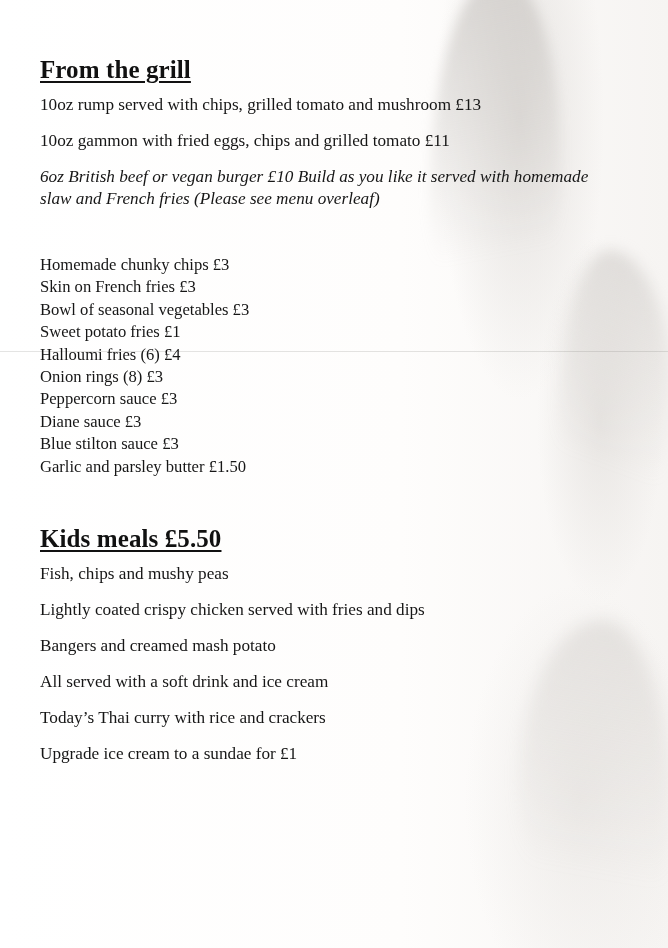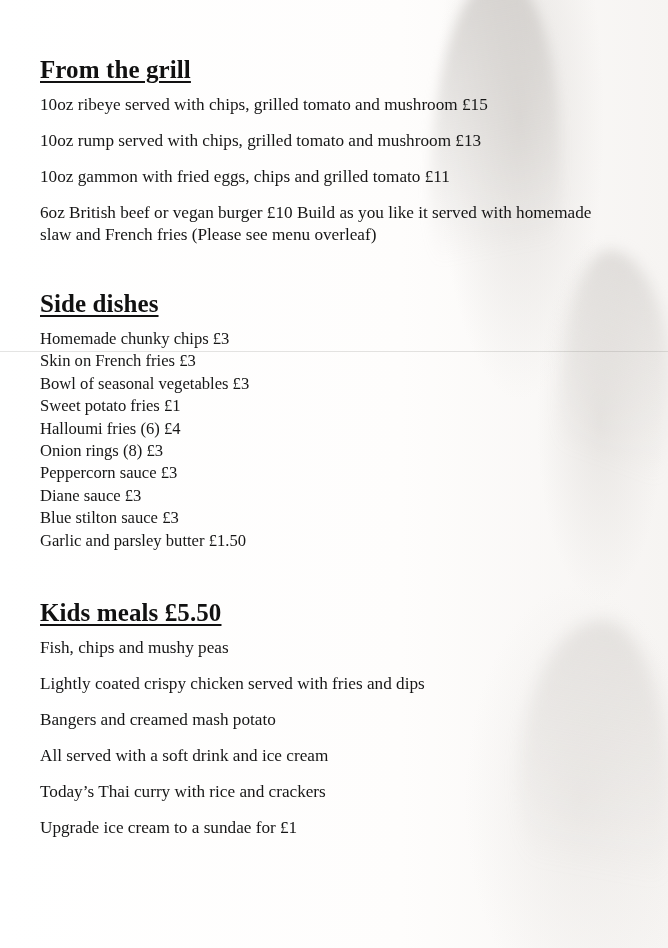--- a/index.html
+++ b/index.html
@@ -70,21 +70,21 @@
     text-underline-offset: 3px;
     text-decoration-thickness: 2px;
     color: #111;
   }
   .grill-list p {
     font-size: 17.2px;
     line-height: 1.28;
     margin: 0 0 14px 0;
     color: #161616;
   }
-  .grill-list p:last-child { margin-bottom: 0; }
+  .grill-list p:last-child { margin-bottom: 0; font-style: italic; }
 
   .side-list p {
     font-size: 16.6px;
     line-height: 1.35;
     margin: 0;
     color: #161616;
   }
   .kids-list p {
     font-size: 17.2px;
     line-height: 1.28;
@@ -104,29 +104,27 @@
   <div class="smudge s1"></div>
   <div class="smudge s2"></div>
   <div class="smudge s3"></div>
   <div class="hairline h1"></div>
 
   <div class="content">
 
     <section class="block-grill">
       <h2 class="section-title">From the grill</h2>
       <div class="grill-list">
-        <p>10oz ribeye served with chips, grilled tomato and mushroom £15</p>
         <p>10oz rump served with chips, grilled tomato and mushroom £13</p>
         <p>10oz gammon with fried eggs, chips and grilled tomato £11</p>
         <p>6oz British beef or vegan burger £10 Build as you like it served with homemade slaw and French fries (Please see menu overleaf)</p>
       </div>
     </section>
 
     <section class="block-side">
-      <h2 class="section-title">Side dishes</h2>
       <div class="side-list">
         <p>Homemade chunky chips £3</p>
         <p>Skin on French fries £3</p>
         <p>Bowl of seasonal vegetables £3</p>
         <p>Sweet potato fries £1</p>
         <p>Halloumi fries (6) £4</p>
         <p>Onion rings (8) £3</p>
         <p>Peppercorn sauce £3</p>
         <p>Diane sauce £3</p>
         <p>Blue stilton sauce £3</p>

